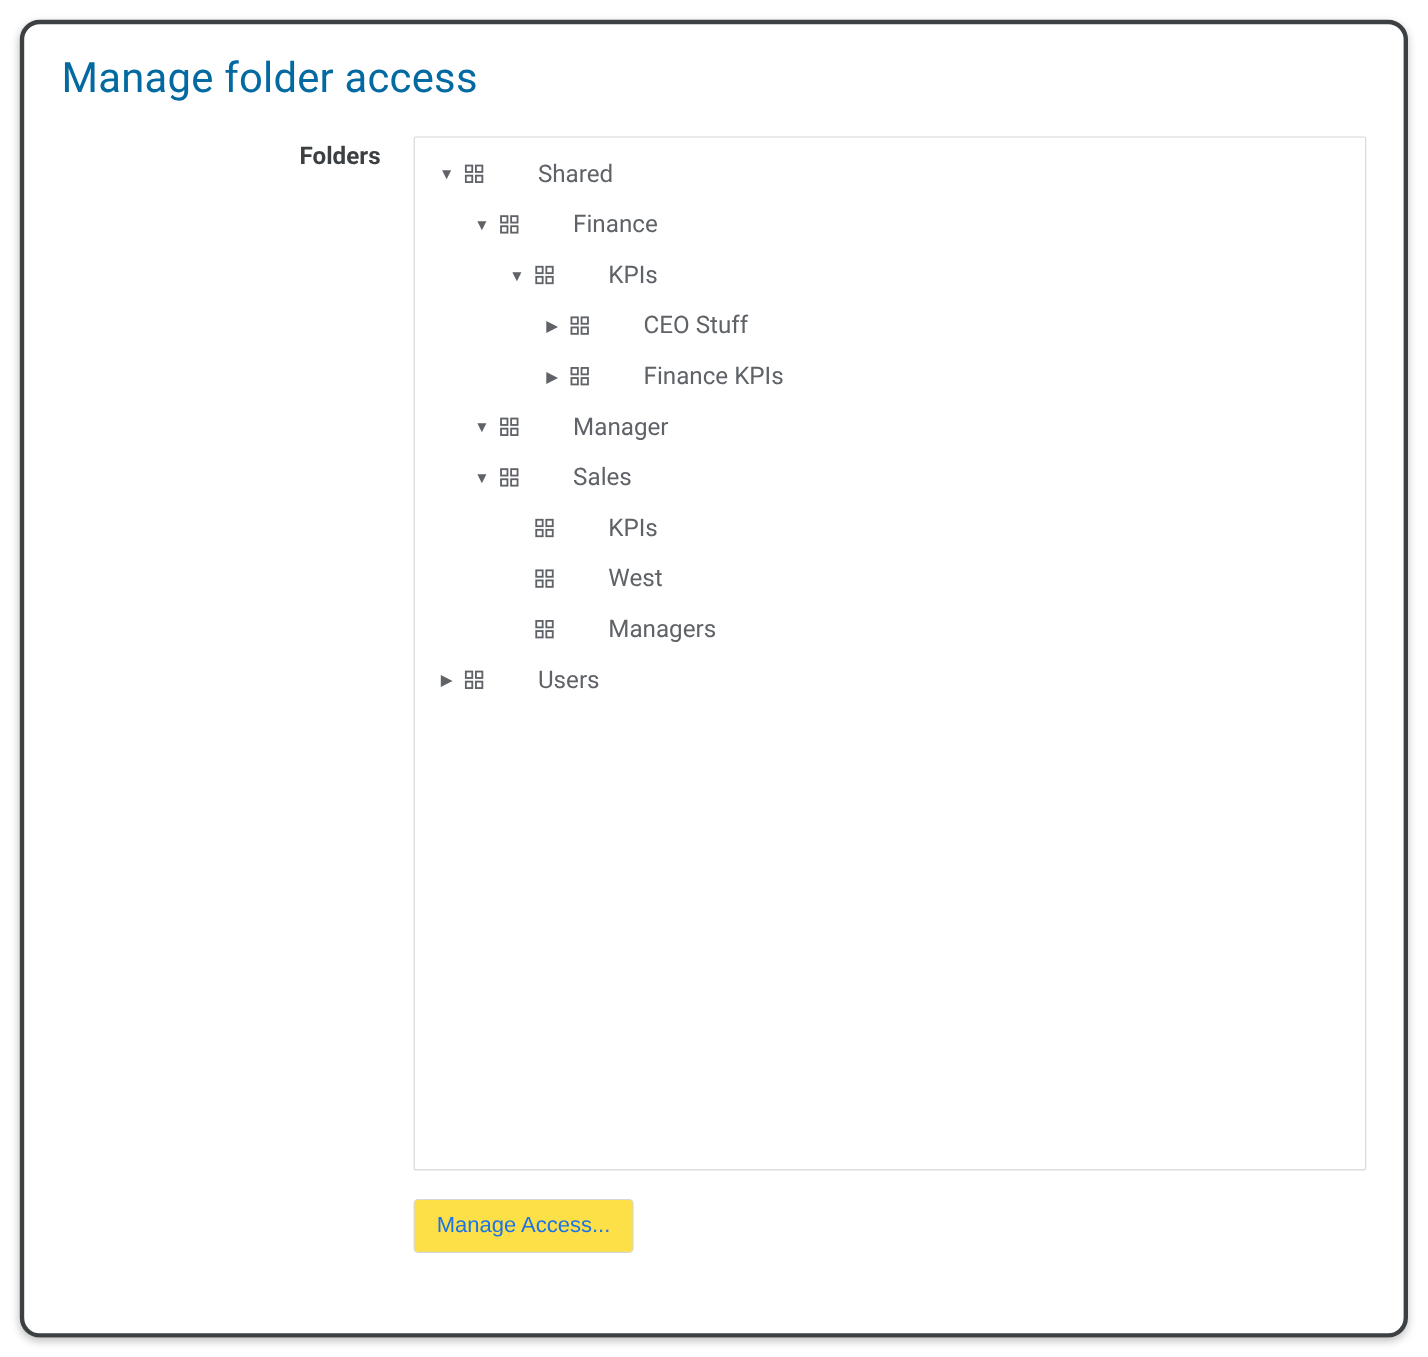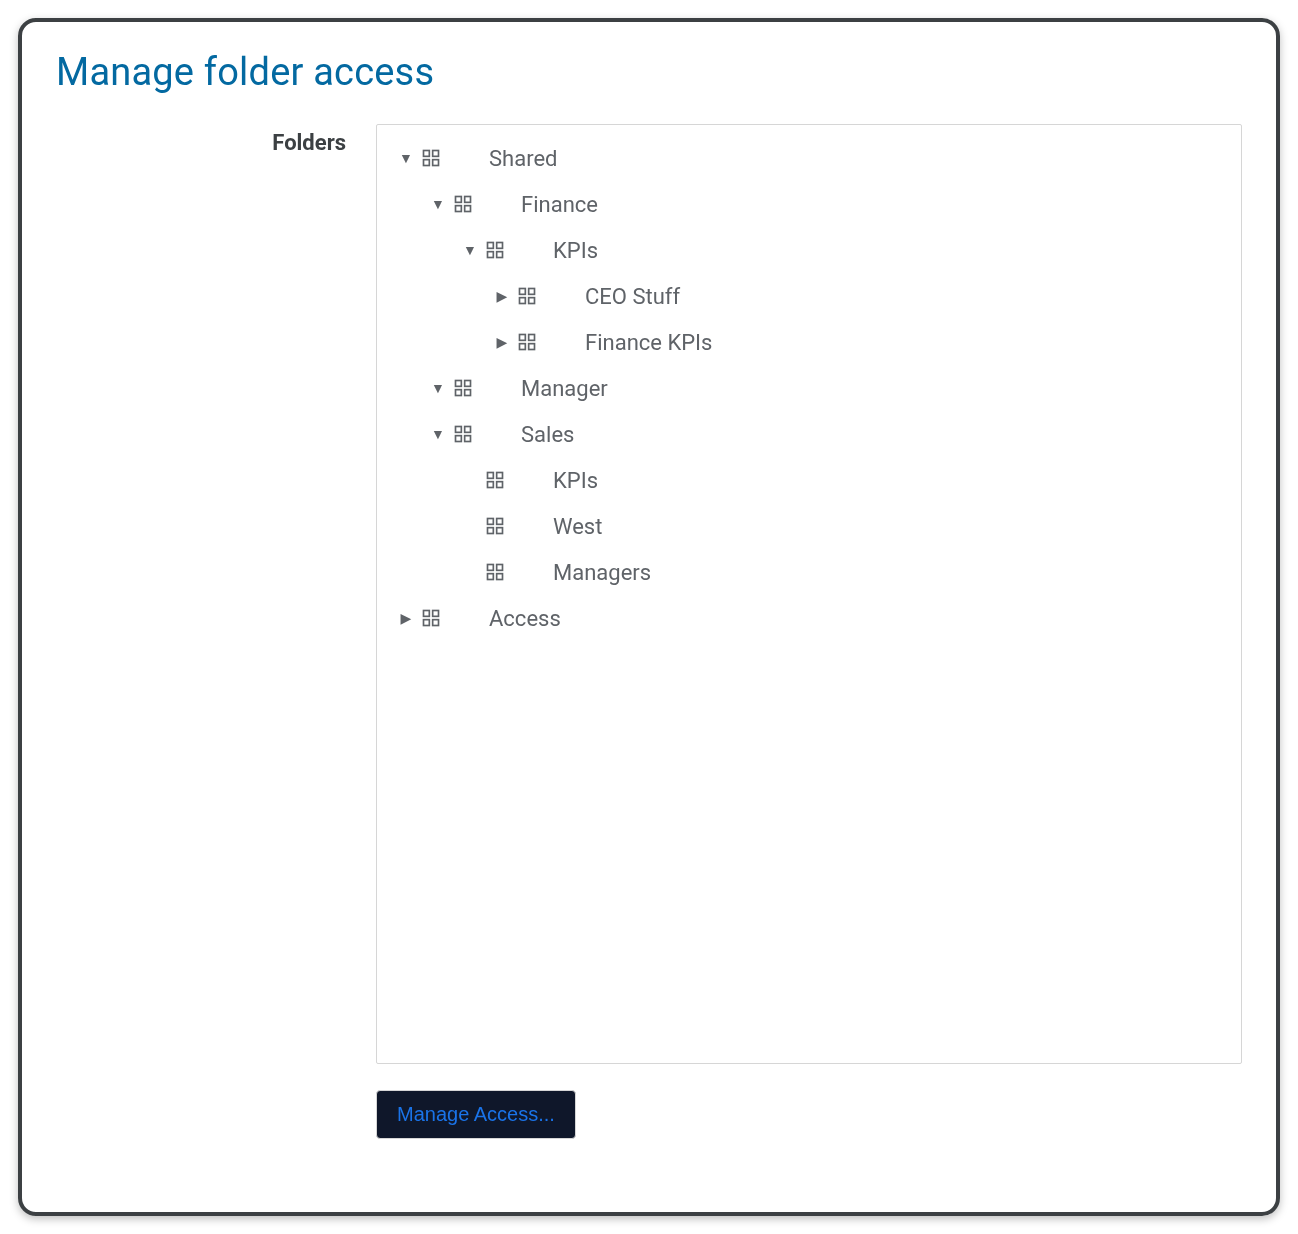--- a/index.html
+++ b/index.html
@@ -95,21 +95,21 @@
   .indent-1 { padding-left: 38px; }
   .indent-2 { padding-left: 70px; }
   .indent-3 { padding-left: 102px; }
   .button-row {
     margin-top: 26px;
   }
   .manage-btn {
     display: inline-block;
     border: 1px solid #d6d6d6;
     border-radius: 4px;
-    background: #0f172a;
+    background: #fde047;
     color: #1a73e8;
     font-size: 20px;
     font-weight: 500;
     padding: 12px 20px;
     cursor: pointer;
   }
 </style>
 </head>
 <body>
 
@@ -247,21 +247,21 @@
             <div class="tree-row indent-0">
               <span class="arrow ">▶</span>
               <span class="folder-icon">
                 <svg width="20" height="20" viewBox="0 0 24 24" fill="none" stroke="#5f6368" stroke-width="2">
                   <rect x="3" y="3" width="7" height="7" rx="0"></rect>
                   <rect x="14" y="3" width="7" height="7" rx="0"></rect>
                   <rect x="3" y="14" width="7" height="7" rx="0"></rect>
                   <rect x="14" y="14" width="7" height="7" rx="0"></rect>
                 </svg>
               </span>
-              <span class="node-label">Access</span>
+              <span class="node-label">Users</span>
             </div>
           </div>
 
         <div class="button-row">
           <button class="manage-btn">Manage Access...</button>
         </div>
       </div>
     </div>
   </div>
 </div>

